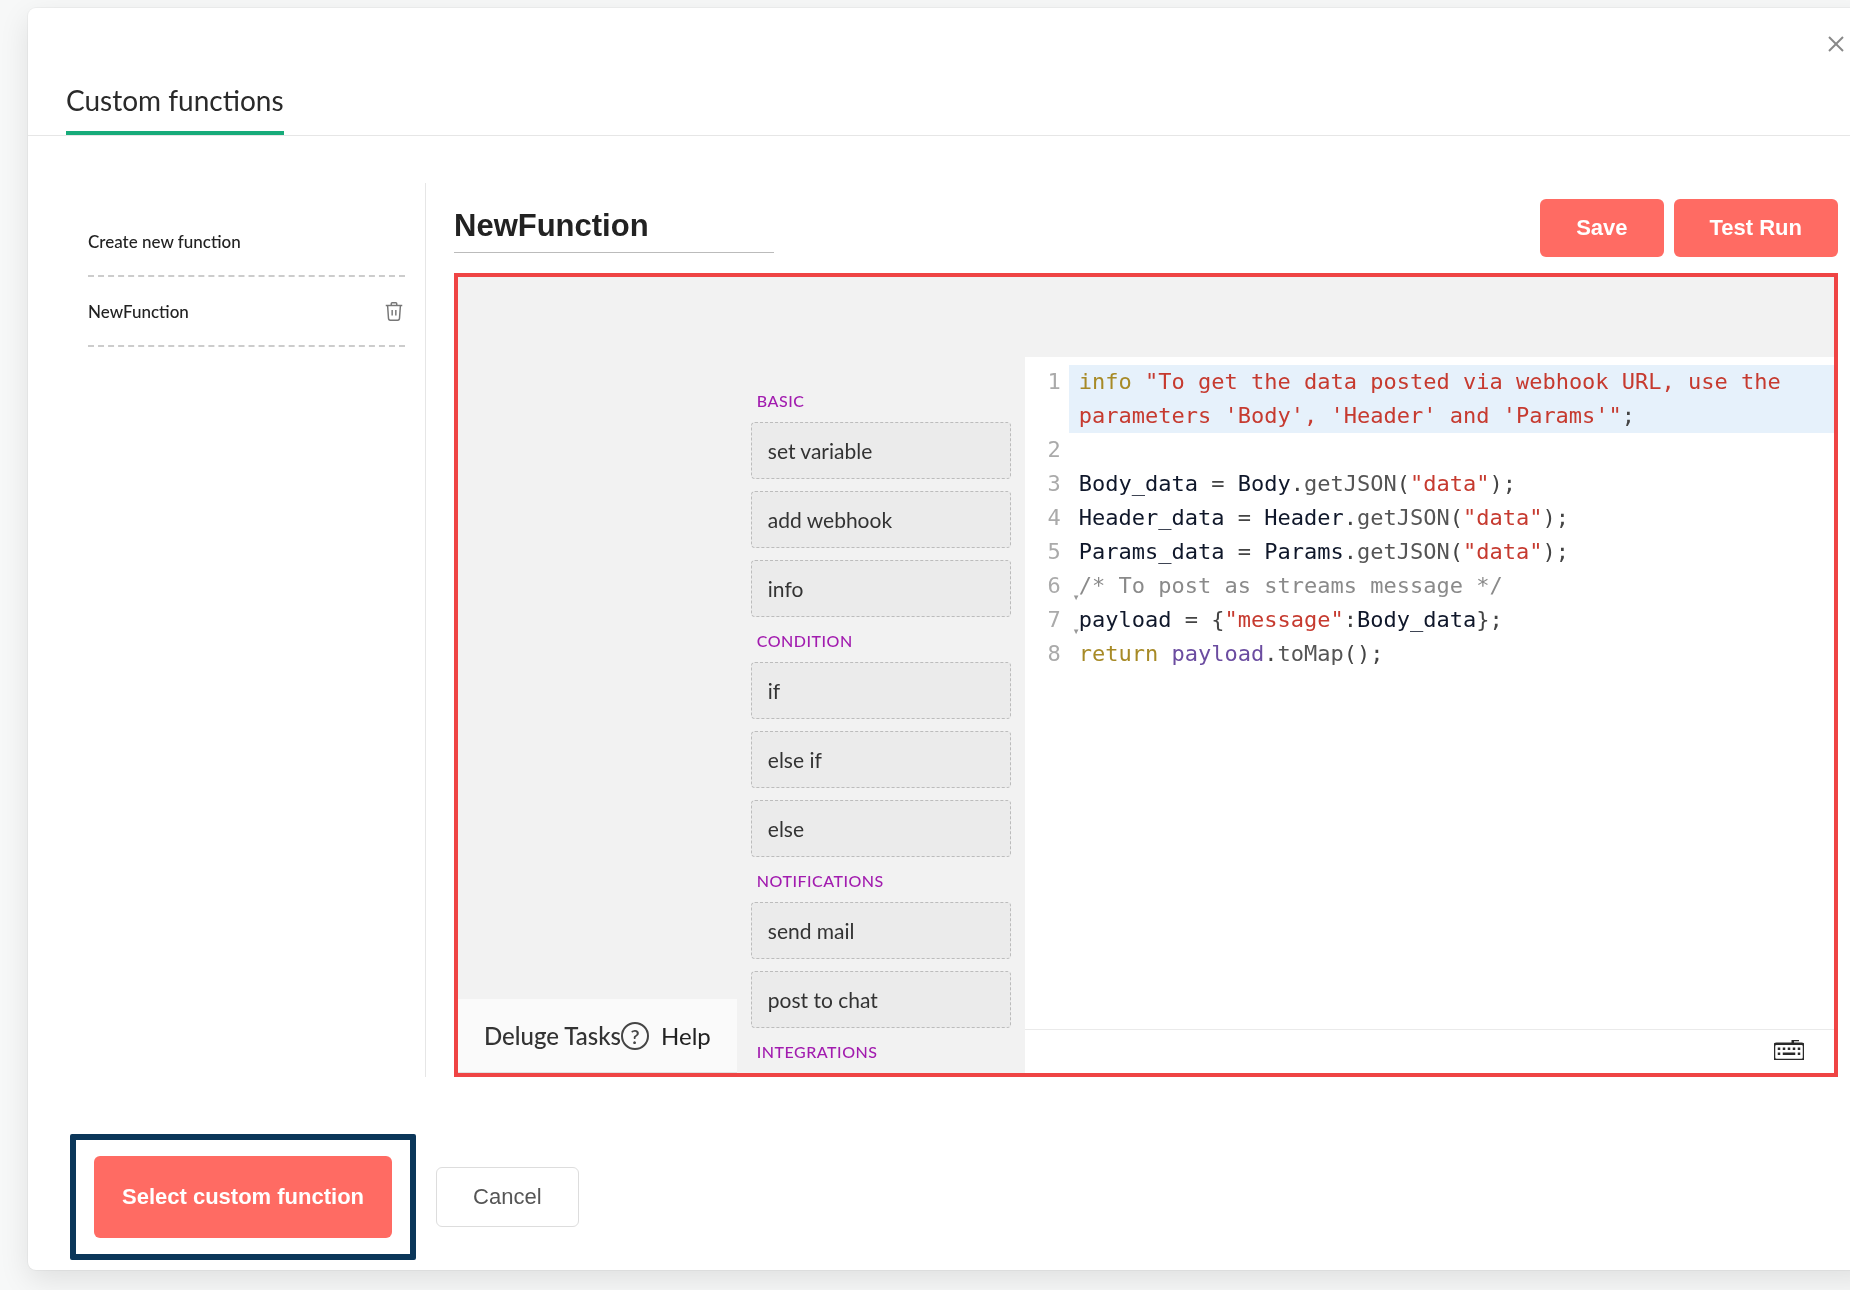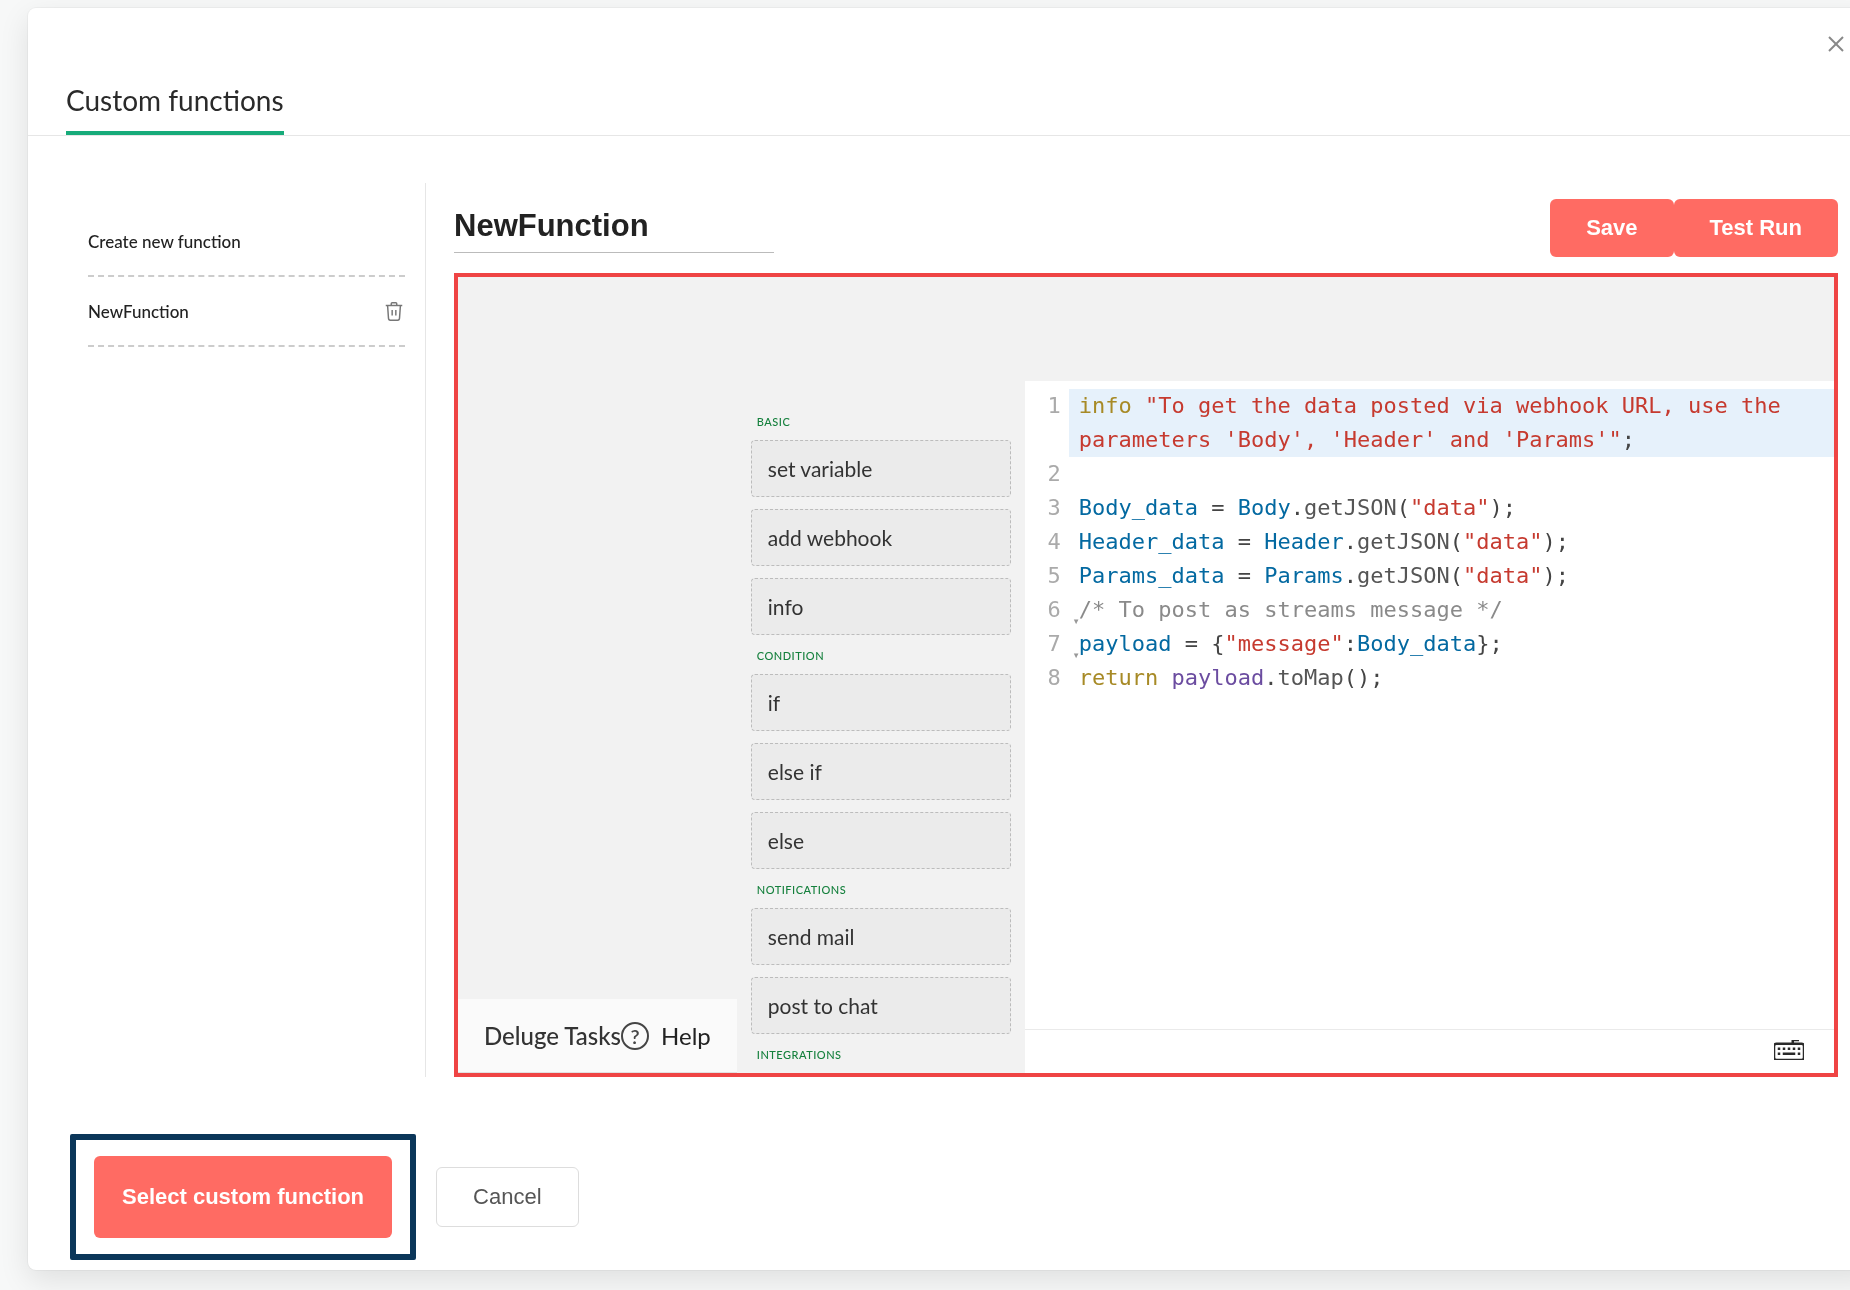--- a/index.html
+++ b/index.html
@@ -97,21 +97,21 @@
     border-radius: 6px;
     font-size: 22px;
     font-weight: 600;
     padding: 16px 36px;
     cursor: pointer;
   }
   .btn-primary {
     background: #ff6b63;
     color: #fff;
   }
-  .btn-primary + .btn-primary { margin-left: 0; }
+  .btn-primary + .btn-primary { margin-left: 10px; }
   .btn-secondary {
     background: #fff;
     color: #555;
     border: 1px solid #ddd;
     font-weight: 500;
   }
 
   .editor-frame {
     flex: 1;
     border: 4px solid #ef4444;
@@ -135,23 +135,23 @@
   .help-text { font-size: 24px; color: #222; }
 
   .editor-body { flex: 1; display: flex; min-height: 0; }
   .task-panel {
     width: 288px;
     background: #f2f2f2;
     padding: 20px 14px 0 14px;
     overflow-y: auto;
   }
   .task-heading {
-    font-size: 11px;
+    font-size: 16px;
     font-weight: 500;
-    color: #15803d;
+    color: #a21caf;
     letter-spacing: 0.5px;
     margin: 14px 6px 12px 6px;
     text-transform: uppercase;
   }
   .task-card {
     background: #ebebeb;
     border: 1px dashed #bcbcbc;
     border-radius: 4px;
     padding: 15px 16px;
     margin-bottom: 12px;
@@ -191,21 +191,21 @@
     position: absolute;
     right: -11px;
     top: 11px;
     font-size: 12px;
     color: #999;
   }
   .code { flex: 1; padding: 0 10px; white-space: pre-wrap; word-break: break-word; }
   .tok-kw { color: #a78a26; }     
   .tok-fn { color: #555; }
   .tok-kw2 { color: #6b4ca0; }    
-  .tok-id { color: #0369a1; }     
+  .tok-id { color: #0f172a; }     
   .tok-str { color: #c63a2f; }    
   .tok-punc { color: #444; }
   .tok-cmt { color: #8a8a8a; }
   .code-footer {
     height: 44px;
     display: flex;
     align-items: center;
     justify-content: flex-end;
     padding: 0 30px;
     border-top: 1px solid #eaeaea;

